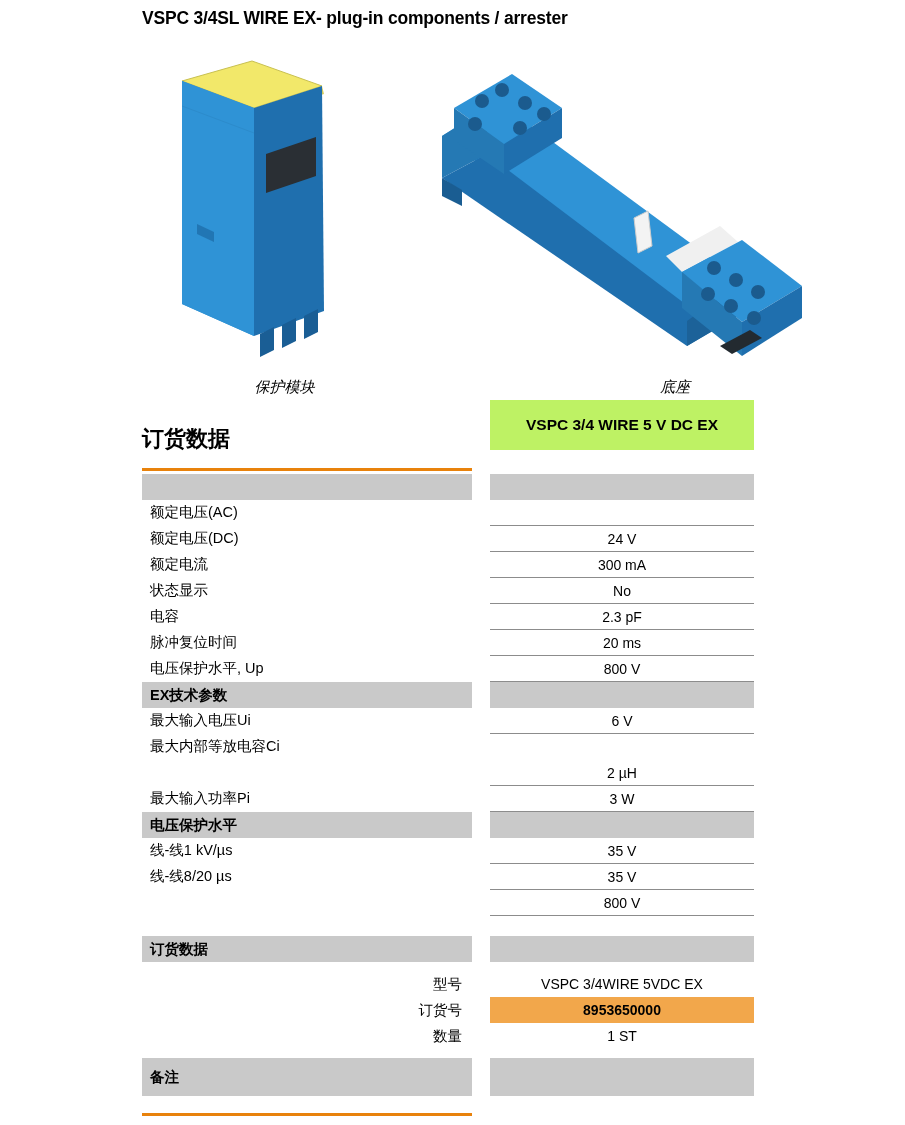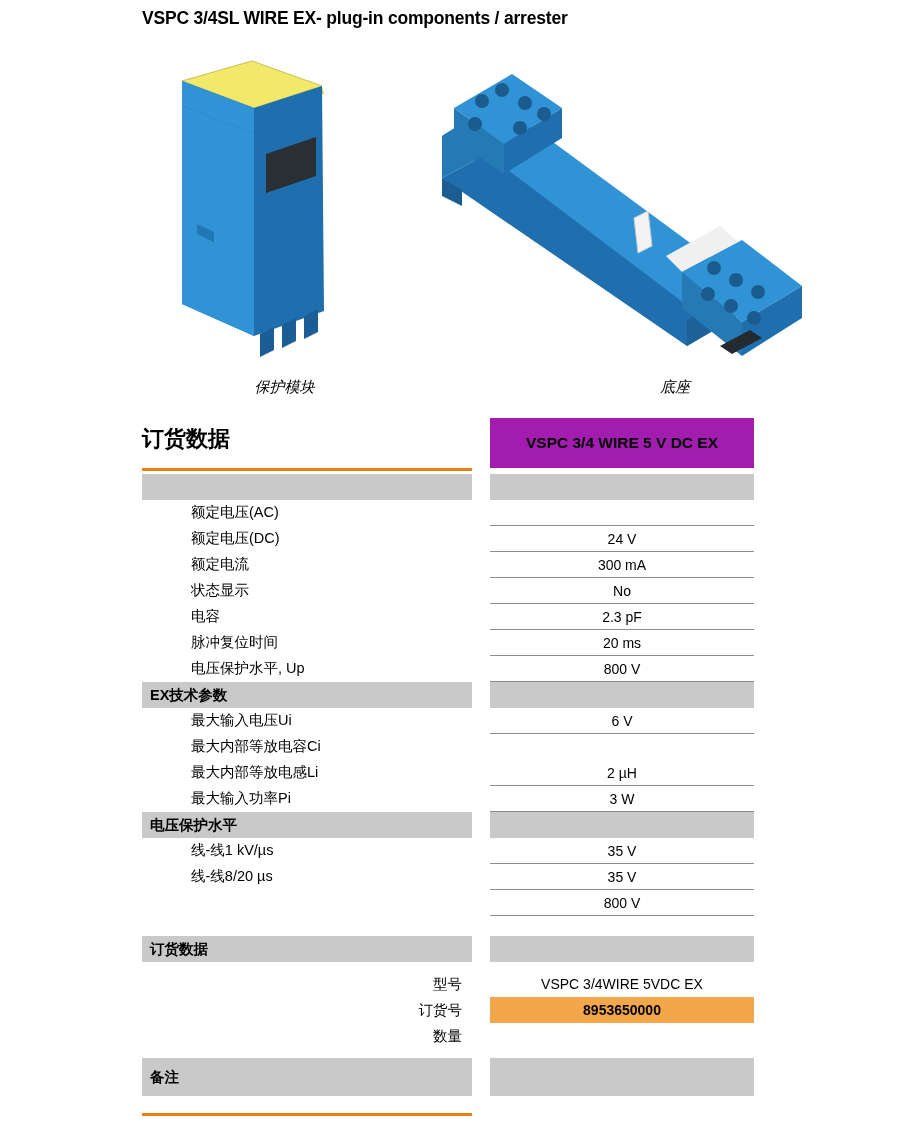--- a/index.html
+++ b/index.html
@@ -64,24 +64,24 @@
     top: 468px;
     width: 330px;
     height: 3px;
     background: #e8820c;
   }
 
   
   .product-head {
     position: absolute;
     left: 490px;
-    top: 418px;
+    top: 400px;
     width: 264px;
     height: 50px;
-    background: #a21caf;
+    background: #bef264;
     box-sizing: border-box;
     display: flex;
     align-items: center;
     justify-content: center;
     font-size: 15.5px;
     font-weight: bold;
     text-align: right;
     line-height: 1.15;
   }
 
@@ -118,21 +118,20 @@
     display: flex;
     align-items: center;
     justify-content: center;
     font-size: 14px;
   }
   .row.data .val {
     border-bottom: 1px solid #8c8c8c;
   }
   .row.data .lbl {
     border-bottom: 1px solid transparent;
-    margin-left: 41px;
   }
   .row.band .lbl,
   .row.band .val {
     background: #c9c9c9;
     text-align: center;
   }
   .row.band .lbl {
     font-weight: bold;
   }
   .row.spacer-sm { height: 9px; }
@@ -283,21 +282,20 @@
     </div>
 
     <div class="row data">
       <div class="lbl">最大输入电压Ui</div>
       <div class="val">6 V</div>
     </div>
     <div class="row data">
       <div class="lbl">最大内部等放电容Ci</div>
     </div>
     <div class="row data">
-      <div class="lbl">最大内部等放电感Li</div>
       <div class="val">2 µH</div>
     </div>
     <div class="row data">
       <div class="lbl">最大输入功率Pi</div>
       <div class="val">3 W</div>
     </div>
 
     <div class="row band">
       <div class="lbl">电压保护水平</div>
       <div class="val"></div>
@@ -327,20 +325,21 @@
     <div class="row plain label-right">
       <div class="lbl">型号</div>
       <div class="val">VSPC 3/4WIRE 5VDC EX</div>
     </div>
     <div class="row order-num label-right">
       <div class="lbl">订货号</div>
       <div class="val">8953650000</div>
     </div>
     <div class="row plain label-right">
       <div class="lbl">数量</div>
+      <div class="val">1 ST</div>
     </div>
 
     <div class="row spacer-sm"></div>
 
     <div class="row band tall">
       <div class="lbl">备注</div>
       <div class="val"></div>
     </div>
 
   </div>

